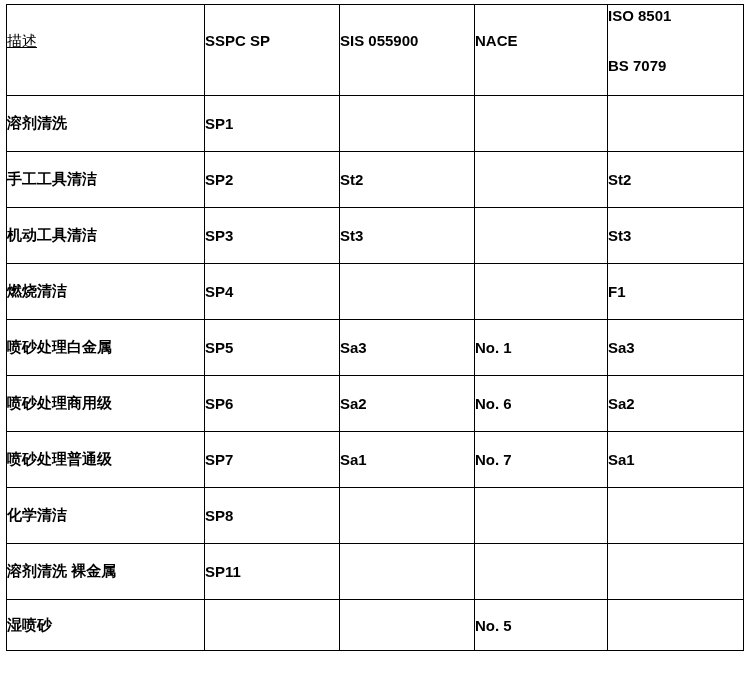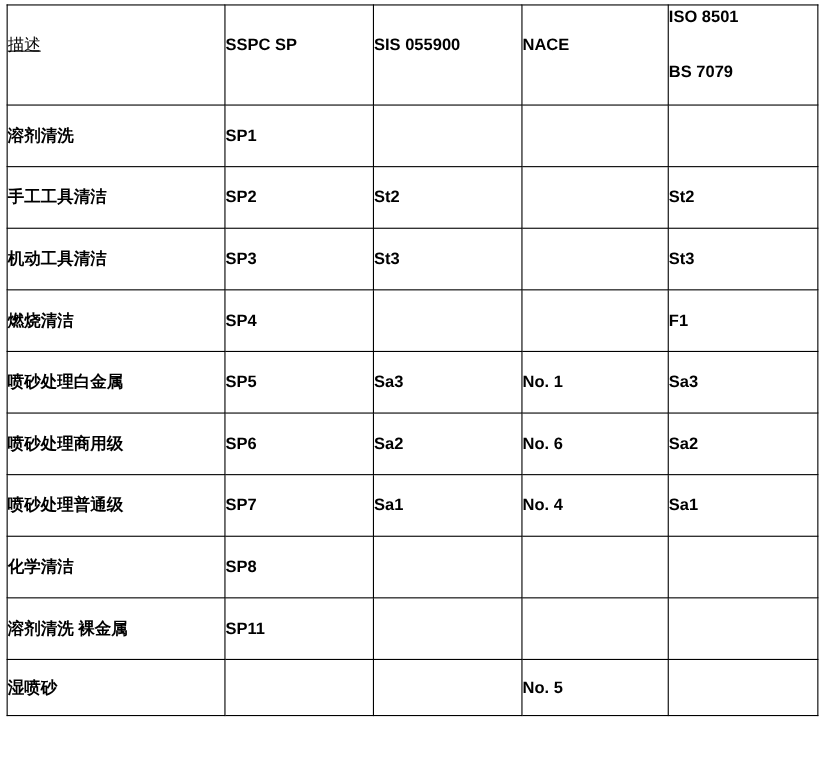--- a/index.html
+++ b/index.html
@@ -137,21 +137,21 @@
         <td class="desc-cell">喷砂处理商用级</td>
         <td>SP6</td>
         <td>Sa2</td>
         <td>No. 6</td>
         <td>Sa2</td>
       </tr>
       <tr>
         <td class="desc-cell">喷砂处理普通级</td>
         <td>SP7</td>
         <td>Sa1</td>
-        <td>No. 4</td>
+        <td>No. 7</td>
         <td>Sa1</td>
       </tr>
       <tr>
         <td class="desc-cell">化学清洁</td>
         <td>SP8</td>
         <td></td>
         <td></td>
         <td></td>
       </tr>
       <tr>

